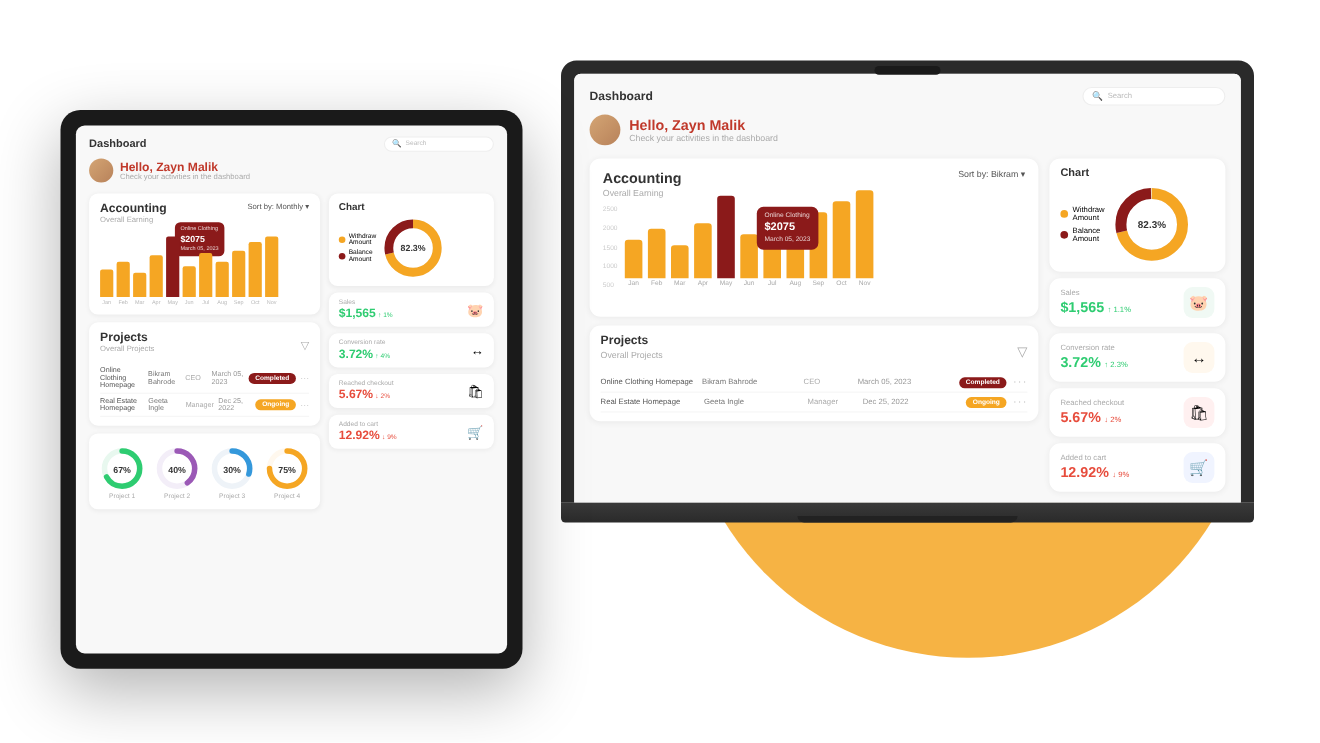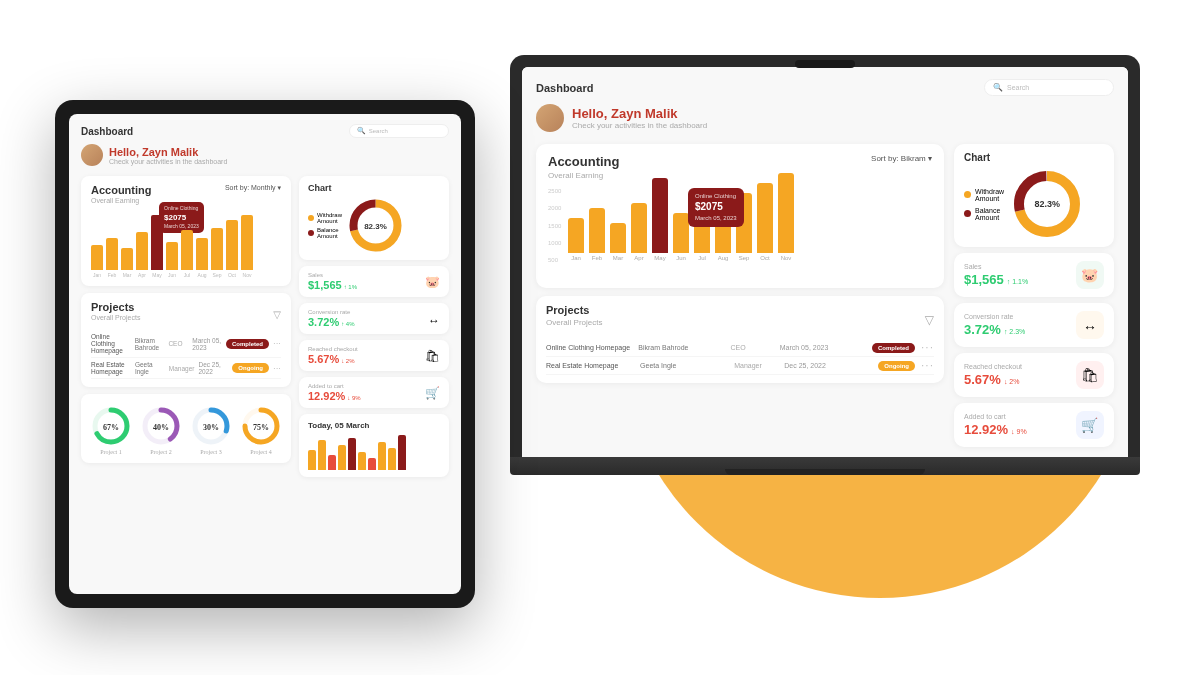--- a/index.html
+++ b/index.html
@@ -569,21 +569,20 @@
       background: #fff;
       border-radius: 8px;
       padding: 8px 10px;
       box-shadow: 0 1px 5px rgba(0,0,0,0.06);
     }
 
     .circles-row {
       display: flex;
       gap: 10px;
       margin-top: 4px;
-      font-family: Liberation Serif, serif;
     }
 
     .circle-item {
       display: flex;
       flex-direction: column;
       align-items: center;
       gap: 3px;
     }
 
     .circle-item span {
@@ -1080,35 +1079,20 @@
               <div>
                 <div class="t-stat-label">Added to cart</div>
                 <div style="display:flex;align-items:baseline;gap:2px;">
                   <span class="t-stat-value red">12.92%</span>
                   <span class="t-stat-change red">↓ 9%</span>
                 </div>
               </div>
               <span class="t-stat-icon">🛒</span>
             </div>
 
-            <div class="today-card">
-              <div class="today-title">Today, 05 March</div>
-              <div class="today-mini-chart">
-                <div class="today-bar" style="height:20px;"></div>
-                <div class="today-bar" style="height:30px;"></div>
-                <div class="today-bar red" style="height:15px;"></div>
-                <div class="today-bar" style="height:25px;"></div>
-                <div class="today-bar dark" style="height:32px;"></div>
-                <div class="today-bar" style="height:18px;"></div>
-                <div class="today-bar red" style="height:12px;"></div>
-                <div class="today-bar" style="height:28px;"></div>
-                <div class="today-bar" style="height:22px;"></div>
-                <div class="today-bar dark" style="height:35px;"></div>
-              </div>
-            </div>
 
           </div>
         </div>
 
       </div>
     </div>
   </div>
 </div>
 
 </body></html>

